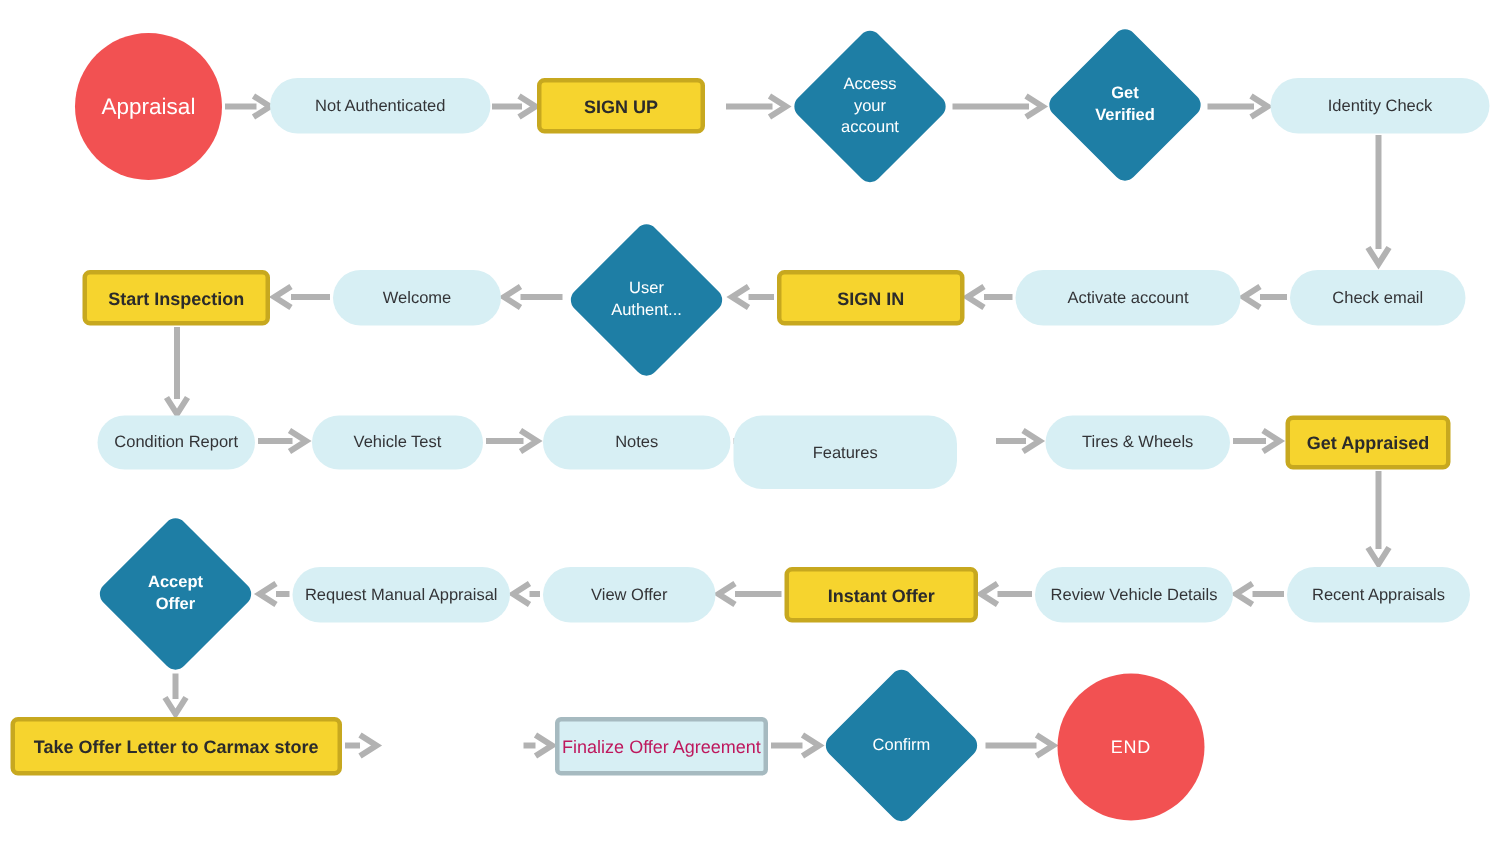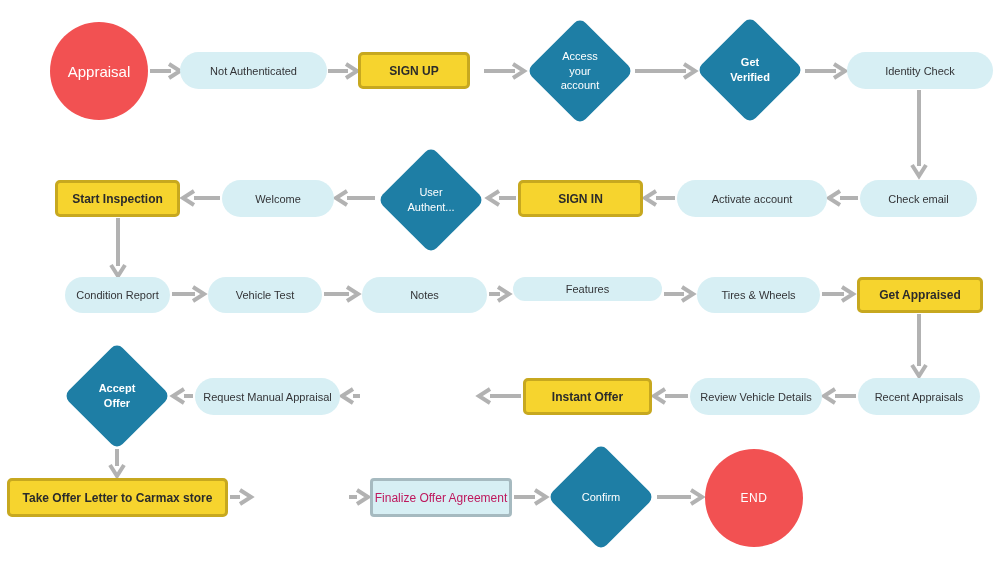--- a/index.html
+++ b/index.html
@@ -187,27 +187,28 @@
   <div class="diamond" style="left:378px;top:147px">
     <div class="diamond-bg"></div>
     <div class="diamond-label w64">User Authent...</div>
   </div>
   <div class="node pill" style="left:222px;top:180px;width:112px;height:37px">Welcome</div>
   <div class="node process" style="left:55px;top:180px;width:125px;height:37px">Start Inspection</div>
 
   <div class="node pill" style="left:65px;top:277px;width:105px;height:36px">Condition Report</div>
   <div class="node pill" style="left:208px;top:277px;width:114px;height:36px">Vehicle Test</div>
   <div class="node pill" style="left:362px;top:277px;width:125px;height:36px">Notes</div>
-  <div class="node pill" style="left:513px;top:277px;width:149px;height:24px">Features</div>
+  <div class="node pill" style="left:489px;top:277px;width:149px;height:49px">Features</div>
   <div class="node pill" style="left:697px;top:277px;width:123px;height:36px">Tires &amp; Wheels</div>
-  <div class="node process" style="left:857px;top:277px;width:126px;height:36px">Get Appraised</div>
+  <div class="node process" style="left:857px;top:277px;width:110px;height:36px">Get Appraised</div>
 
   <div class="node pill" style="left:858px;top:378px;width:122px;height:37px">Recent Appraisals</div>
   <div class="node pill" style="left:690px;top:378px;width:132px;height:37px">Review Vehicle Details</div>
   <div class="node process" style="left:523px;top:378px;width:129px;height:37px">Instant Offer</div>
+  <div class="node pill" style="left:362px;top:378px;width:115px;height:37px">View Offer</div>
   <div class="node pill" style="left:195px;top:378px;width:145px;height:37px">Request Manual Appraisal</div>
   <div class="diamond" style="left:64px;top:343px">
     <div class="diamond-bg"></div>
     <div class="diamond-label w48">Accept Offer</div>
   </div>
 
   <div class="node process" style="left:7px;top:478px;width:221px;height:39px">Take Offer Letter to Carmax store</div>
   <div class="node subprocess" style="left:370px;top:478px;width:142px;height:39px">Finalize Offer Agreement</div>
   <div class="diamond" style="left:548px;top:444px">
     <div class="diamond-bg"></div>

